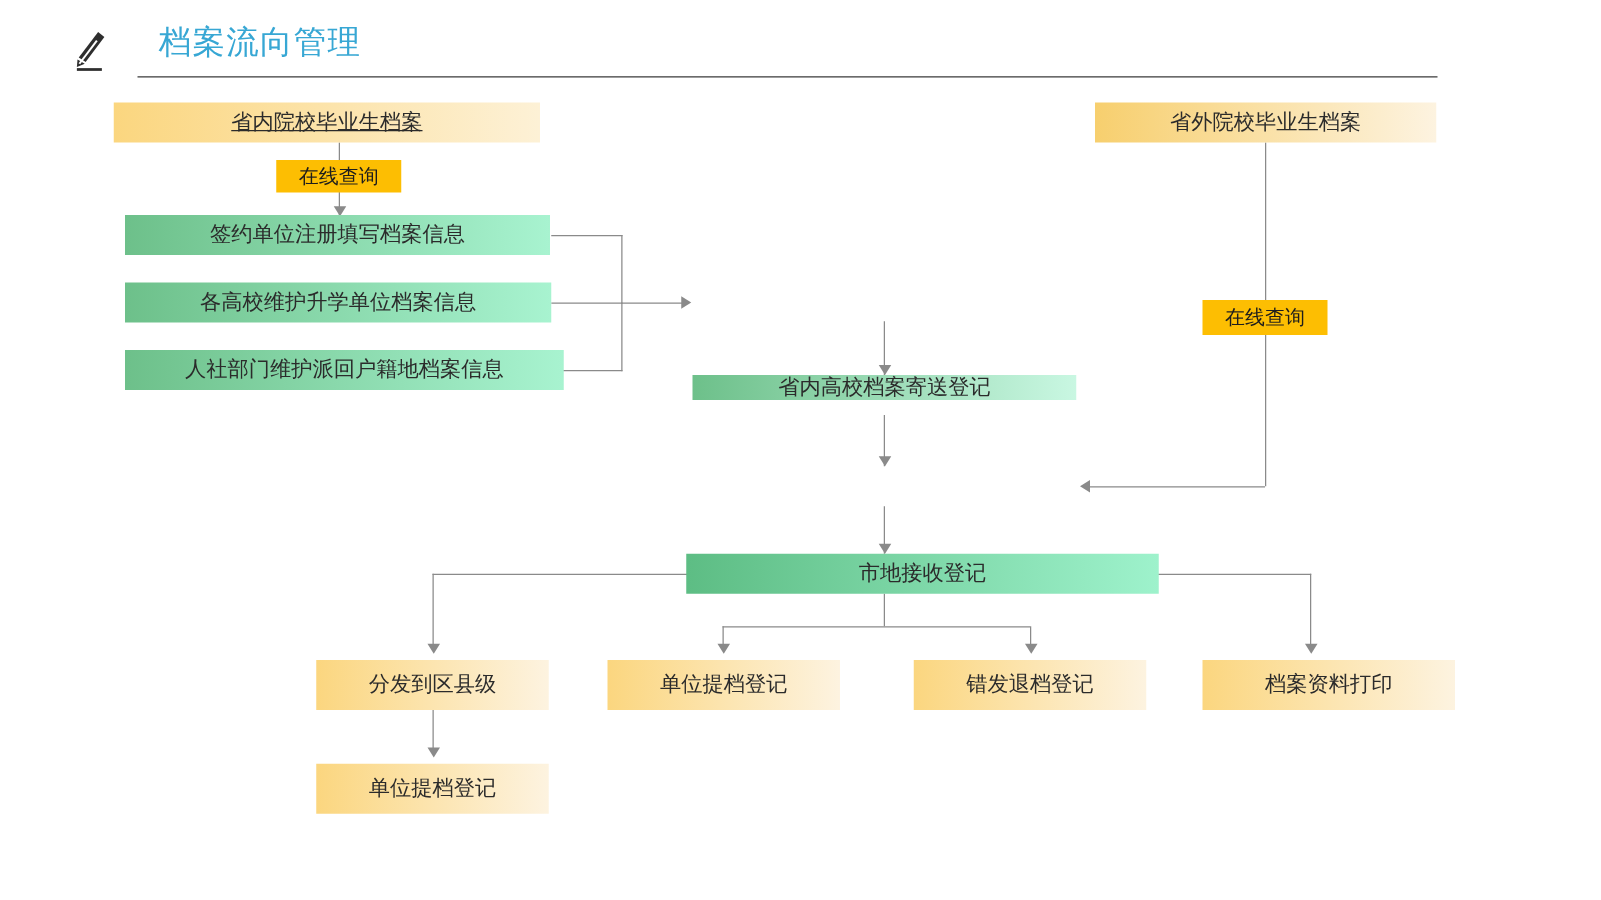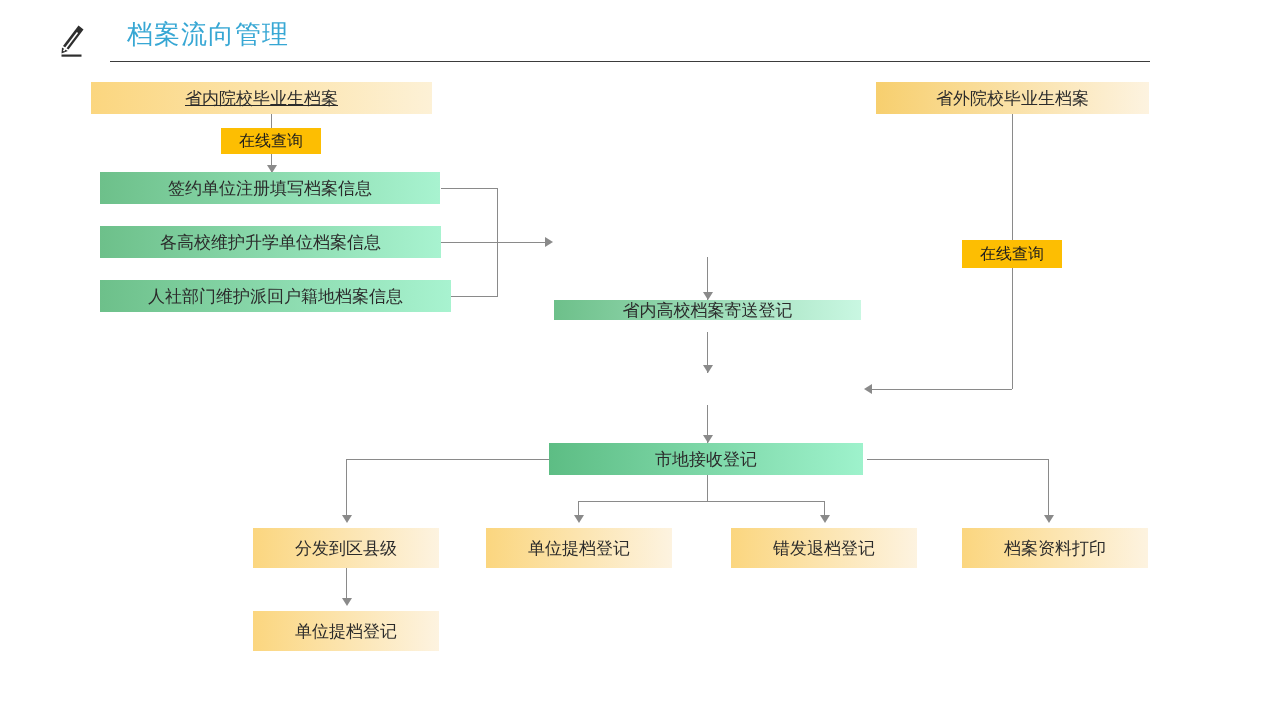--- a/index.html
+++ b/index.html
@@ -175,29 +175,29 @@
   <div class="node" style="left:100px; top:172px; width:340px; height:32px; background:linear-gradient(to right,#6dc08a 0%,#a8f3d0 100%);">签约单位注册填写档案信息</div>
 
   <div class="node" style="left:100px; top:226px; width:341px; height:32px; background:linear-gradient(to right,#6dc08a 0%,#a8f3d0 100%);">各高校维护升学单位档案信息</div>
 
   <div class="node" style="left:100px; top:280px; width:351px; height:32px; background:linear-gradient(to right,#6dc08a 0%,#a8f3d0 100%);">人社部门维护派回户籍地档案信息</div>
 
 
   <div class="node" style="left:554px; top:300px; width:307px; height:20px; background:linear-gradient(to right,#6dc08a 0%,#c9f7e2 100%);">省内高校档案寄送登记</div>
 
 
-  <div class="node" style="left:549px; top:443px; width:314px; height:32px; background:linear-gradient(to right,#5dbd84 0%,#9ef2cc 100%);">市地接收登记</div>
+  <div class="node" style="left:549px; top:443px; width:378px; height:32px; background:linear-gradient(to right,#5dbd84 0%,#9ef2cc 100%);">市地接收登记</div>
 
   <div class="node" style="left:253px; top:528px; width:186px; height:40px; background:linear-gradient(to right,#fbd67f 0%,#fdf3e0 100%);">分发到区县级</div>
 
   <div class="node" style="left:486px; top:528px; width:186px; height:40px; background:linear-gradient(to right,#fbd67f 0%,#fdf3e0 100%);">单位提档登记</div>
 
   <div class="node" style="left:731px; top:528px; width:186px; height:40px; background:linear-gradient(to right,#fbd67f 0%,#fdf3e0 100%);">错发退档登记</div>
 
-  <div class="node" style="left:962px; top:528px; width:186px; height:40px; background:linear-gradient(to right,#fbd67f 0%,#fdf3e0 100%);">档案资料打印</div>
+  <div class="node" style="left:962px; top:528px; width:202px; height:40px; background:linear-gradient(to right,#fbd67f 0%,#fdf3e0 100%);">档案资料打印</div>
 
   <div class="node" style="left:253px; top:611px; width:186px; height:40px; background:linear-gradient(to right,#fbd67f 0%,#fdf3e0 100%);">单位提档登记</div>
 
   <div class="tag" style="left:221px; top:128px; width:100px; height:26px;">在线查询</div>
 
   <div class="tag" style="left:962px; top:240px; width:100px; height:28px;">在线查询</div>
 
 </div>
 
 </body></html>

